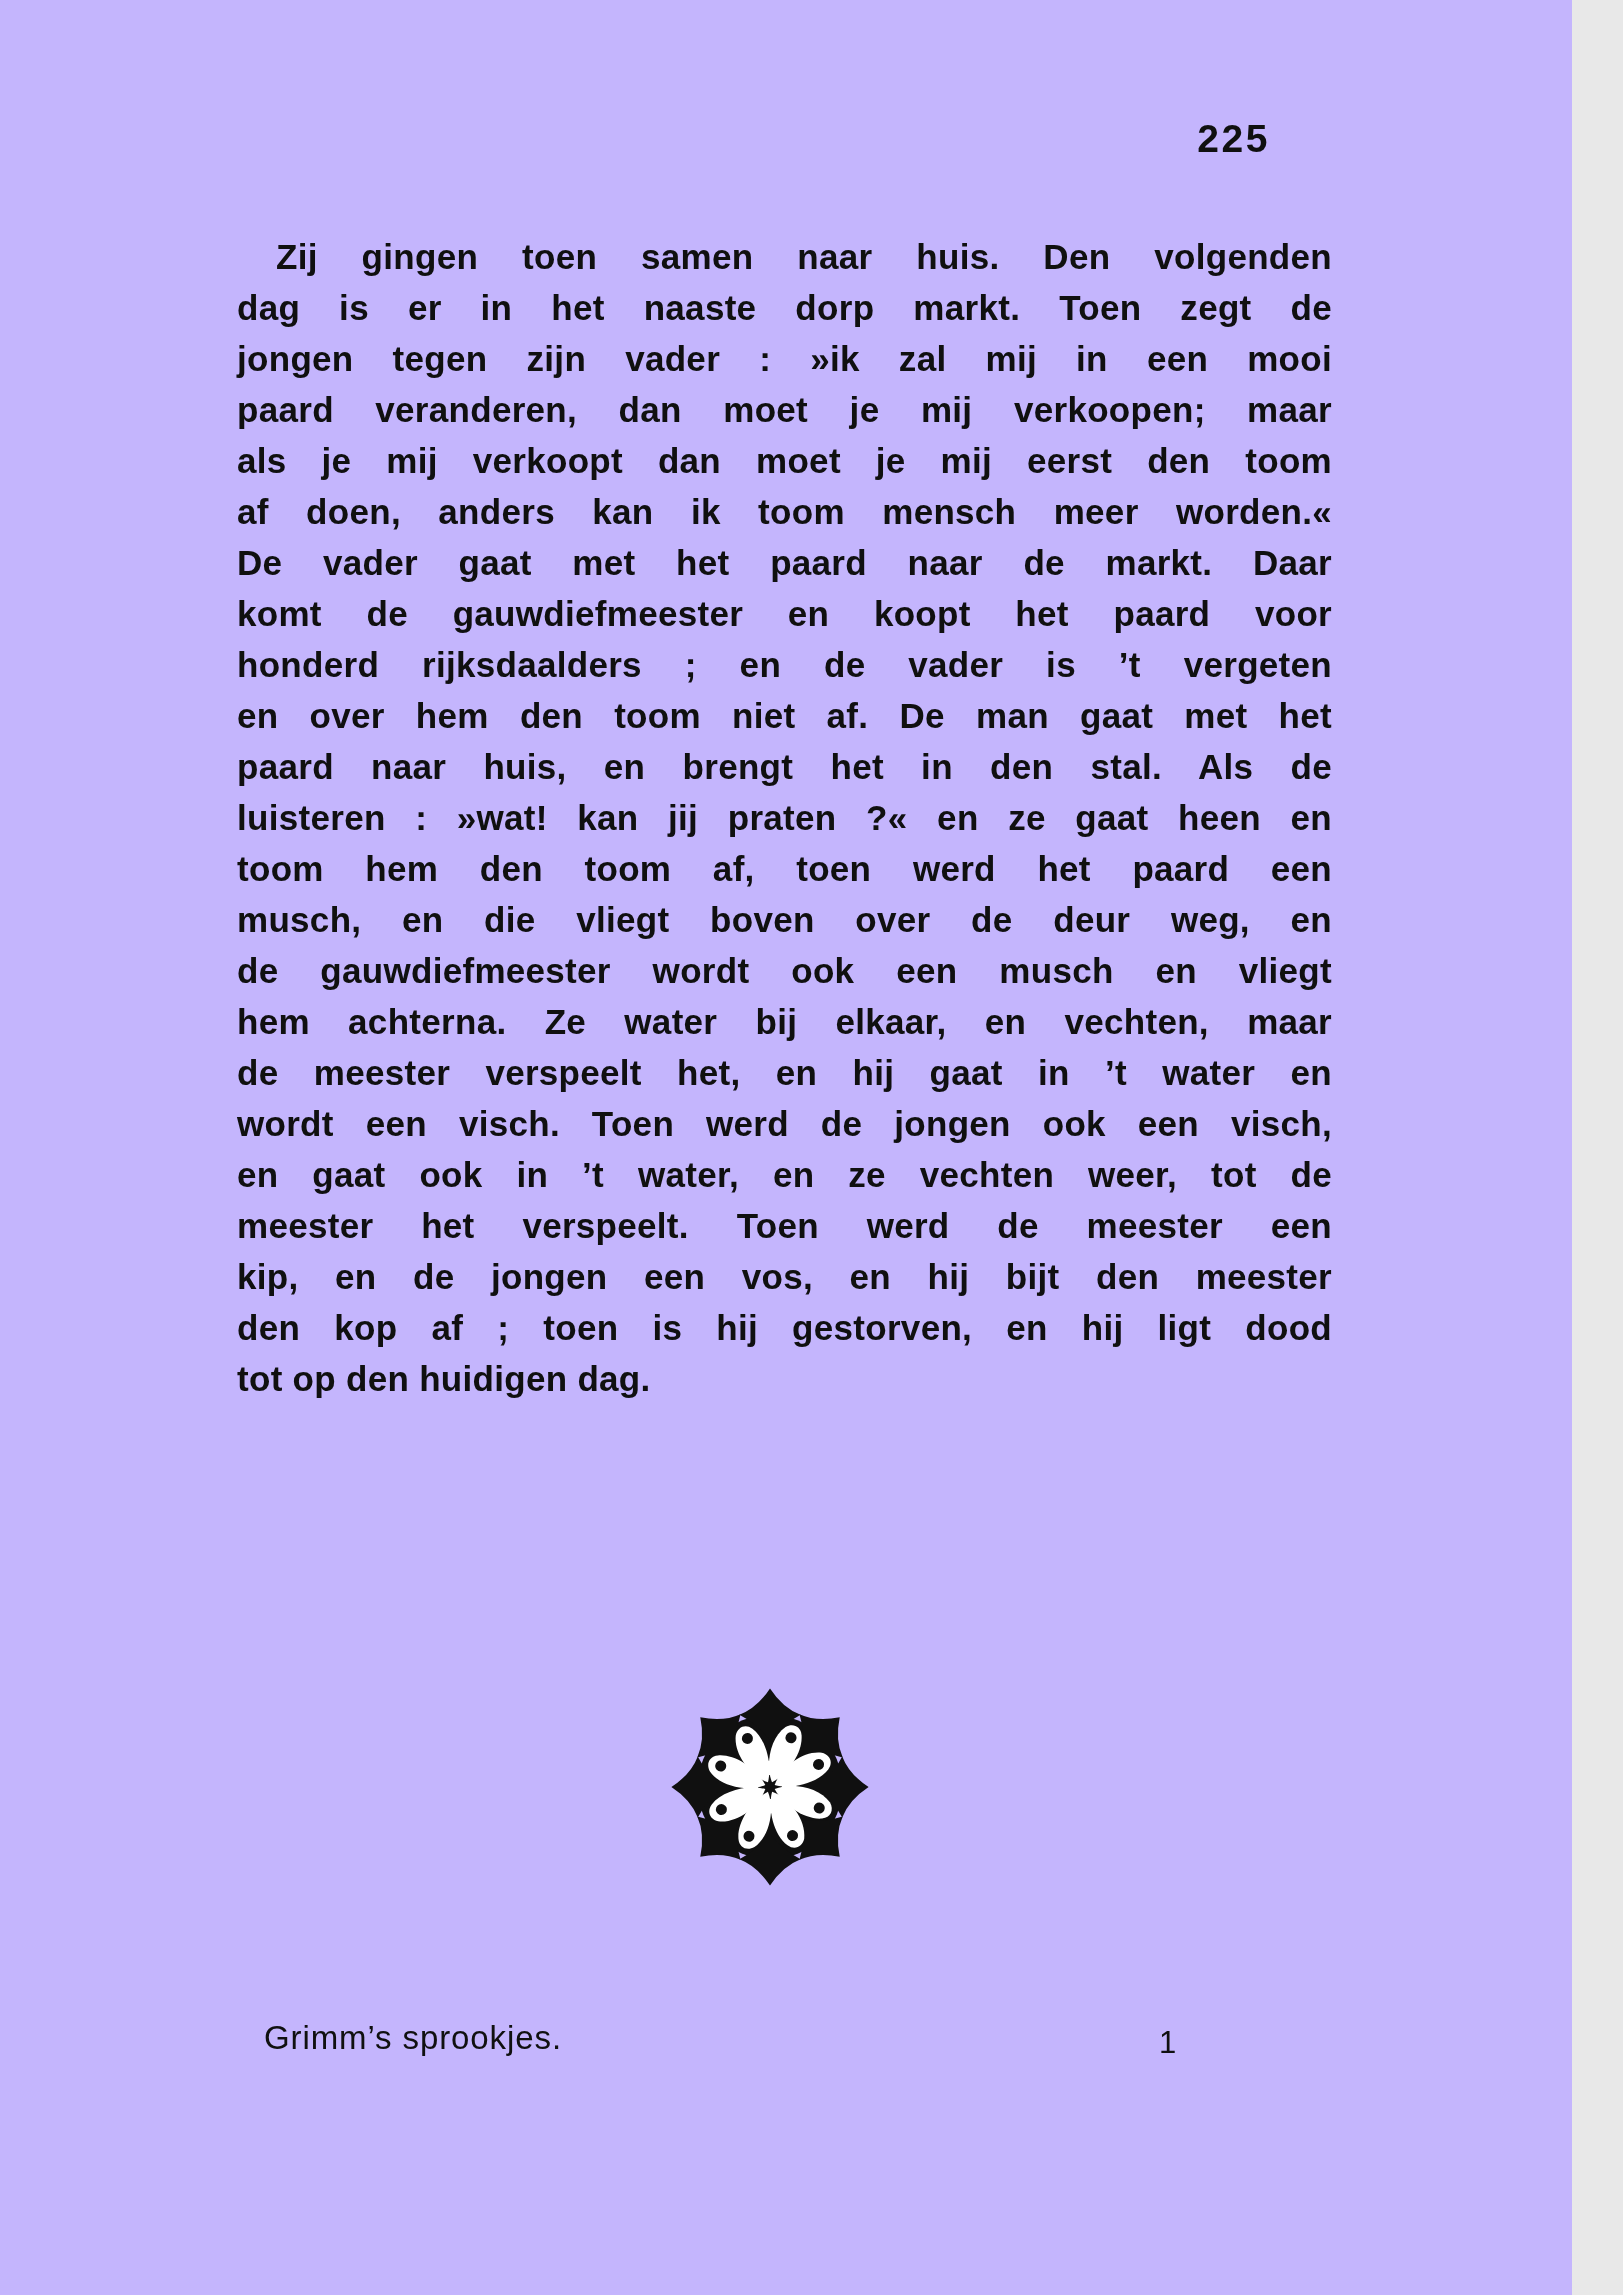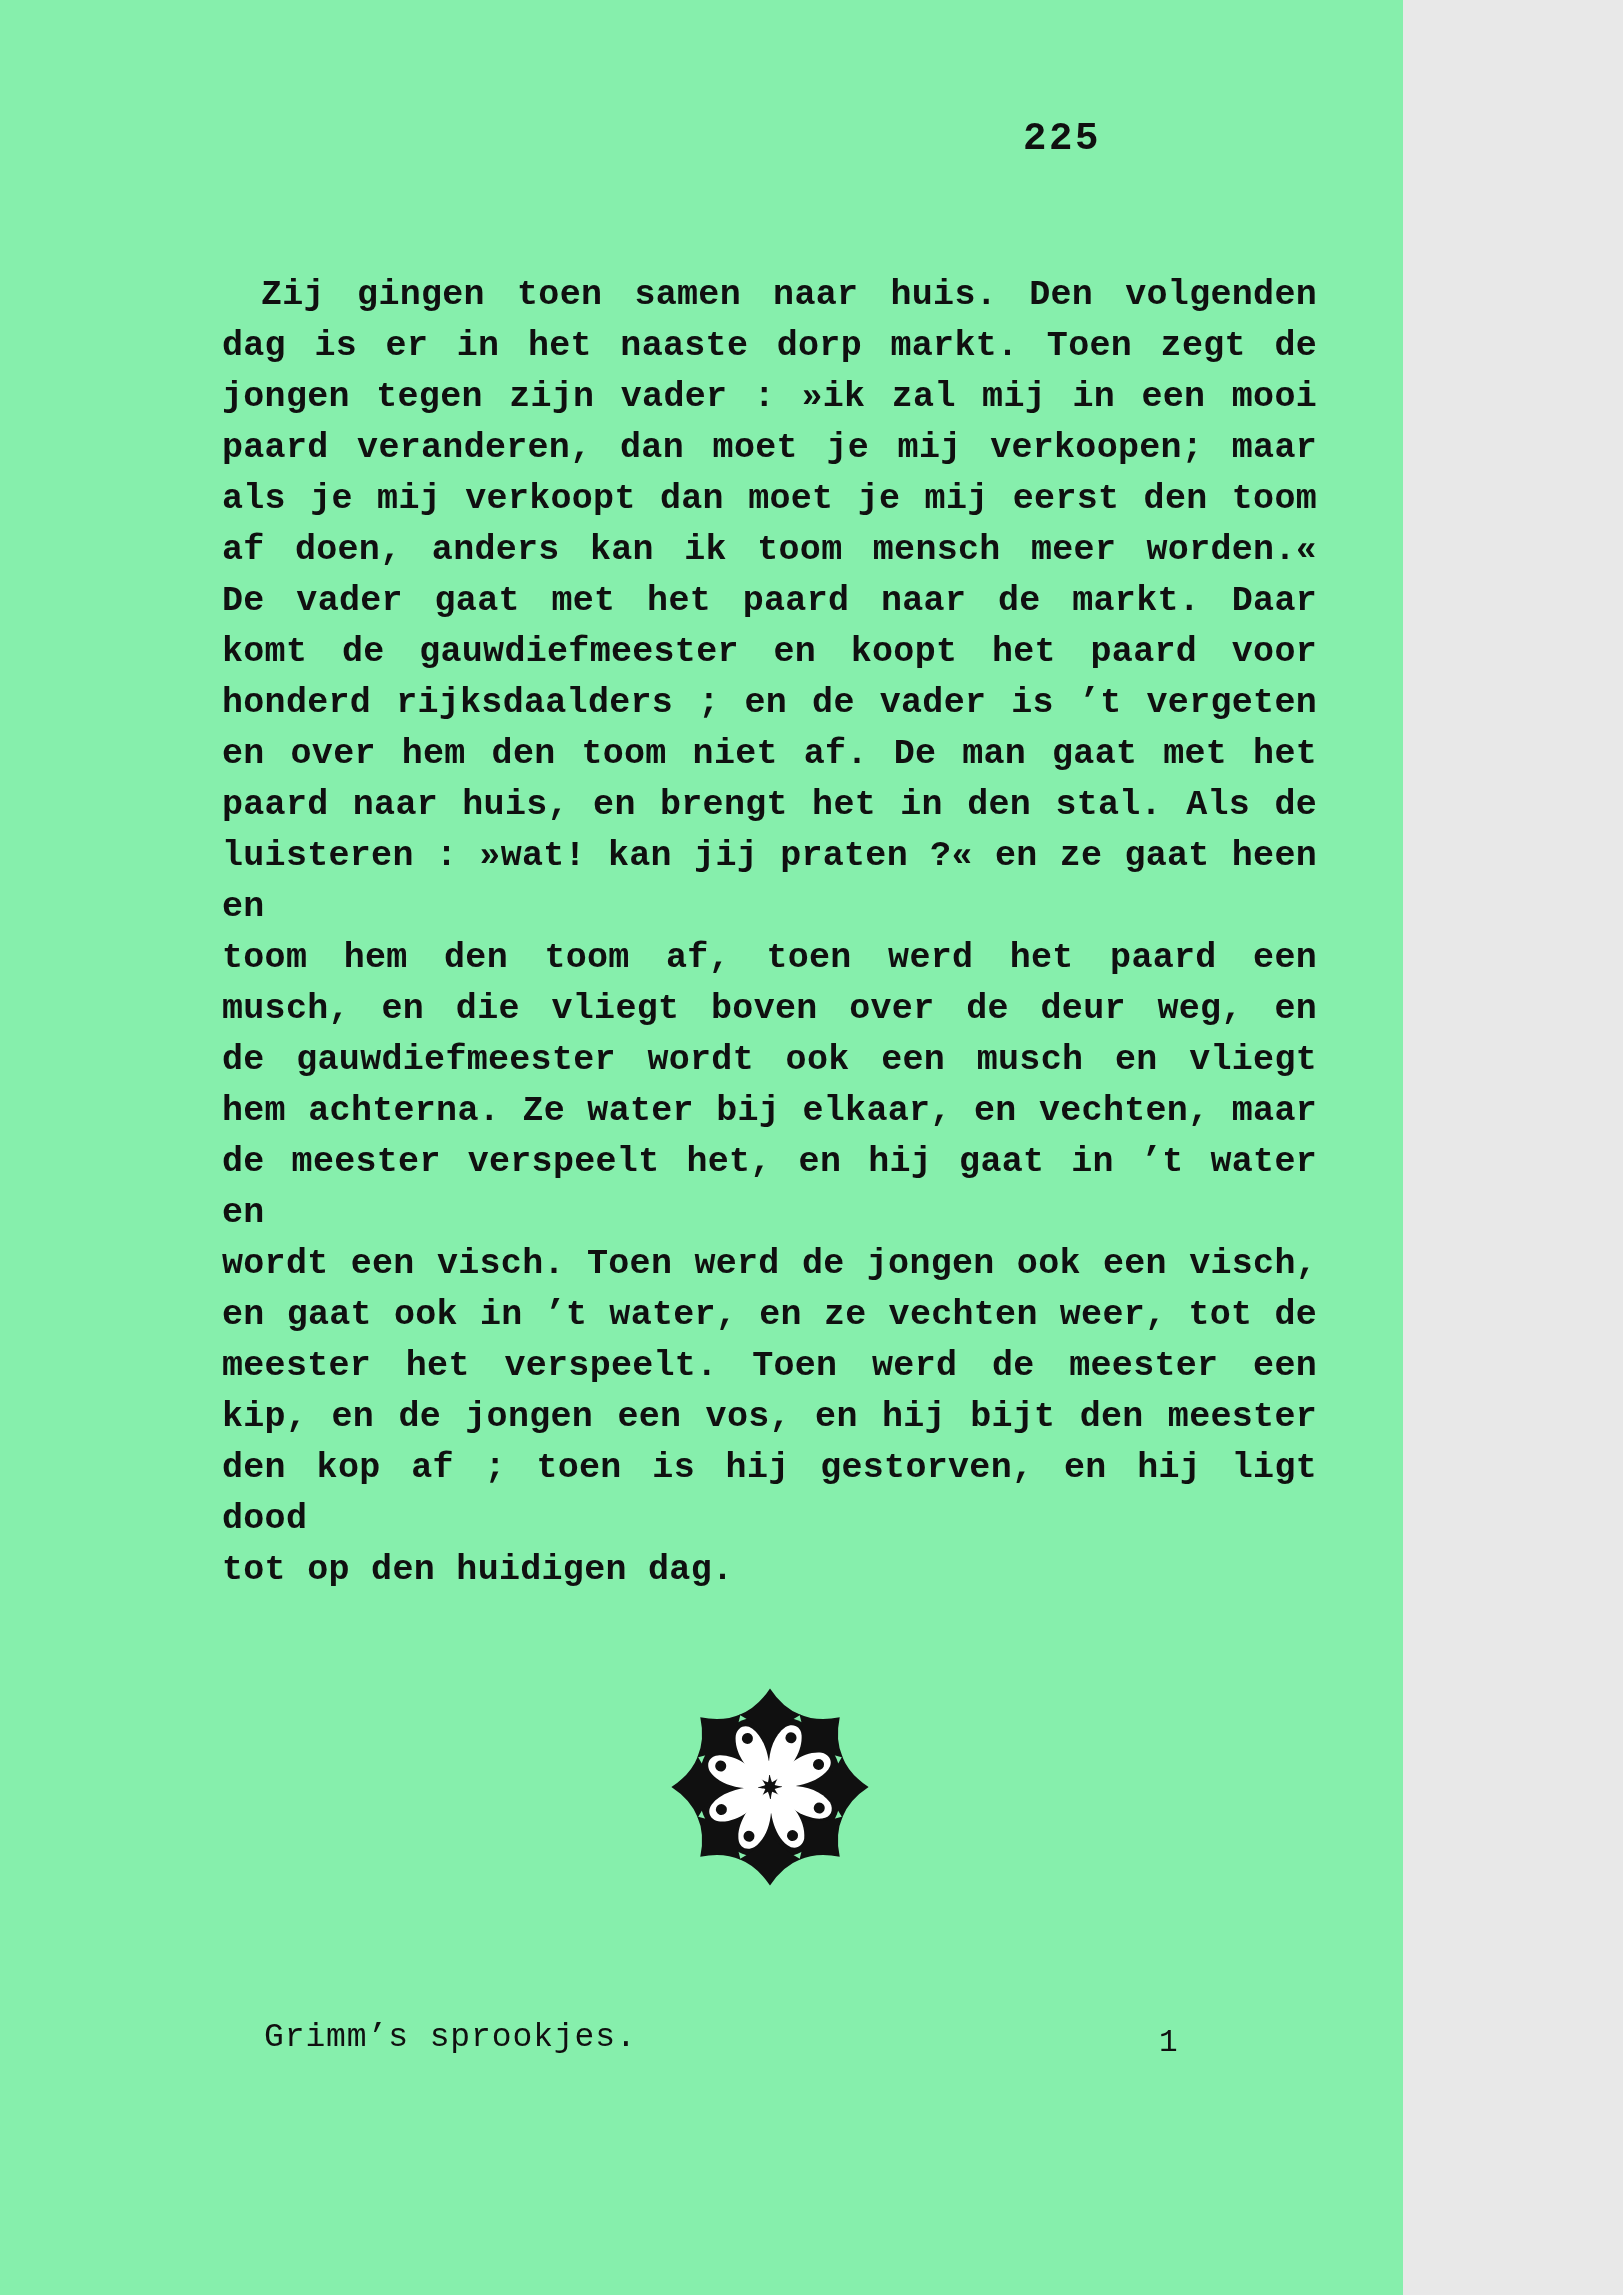--- a/index.html
+++ b/index.html
@@ -1,38 +1,37 @@
 <!DOCTYPE html>
 <html style="font-size:13.7px"><head>
 <meta charset="utf-8">
 <style>
   html, body { margin: 0; padding: 0; background: #e8e8e8; }
   .page {
     position: relative;
-    width: 1403px;
+    width: 1572px;
     height: 2295px;
-    background: #86efac;
-    font-family: Liberation Mono, monospace;
+    background: #c4b5fd;
+    font-family: Liberation Sans, sans-serif;
     color: #101010;
     overflow: hidden;
   }
   .pagenum {
     position: absolute;
     top: 117px;
     right: 302px;
     font-size: 39px;
     font-weight: 700;
     letter-spacing: 2.6px;
   }
   .story {
     position: absolute;
-    left: 222px;
+    left: 237px;
     top: 231px;
     width: 1095px;
-    margin-top: 39px;
   }
   .bline {
     font-size: 35px;
     font-weight: 700;
     line-height: 51px;
     letter-spacing: 0.3px;
     text-align: justify;
     text-align-last: justify;
     -moz-text-align-last: justify;
     white-space: normal;

